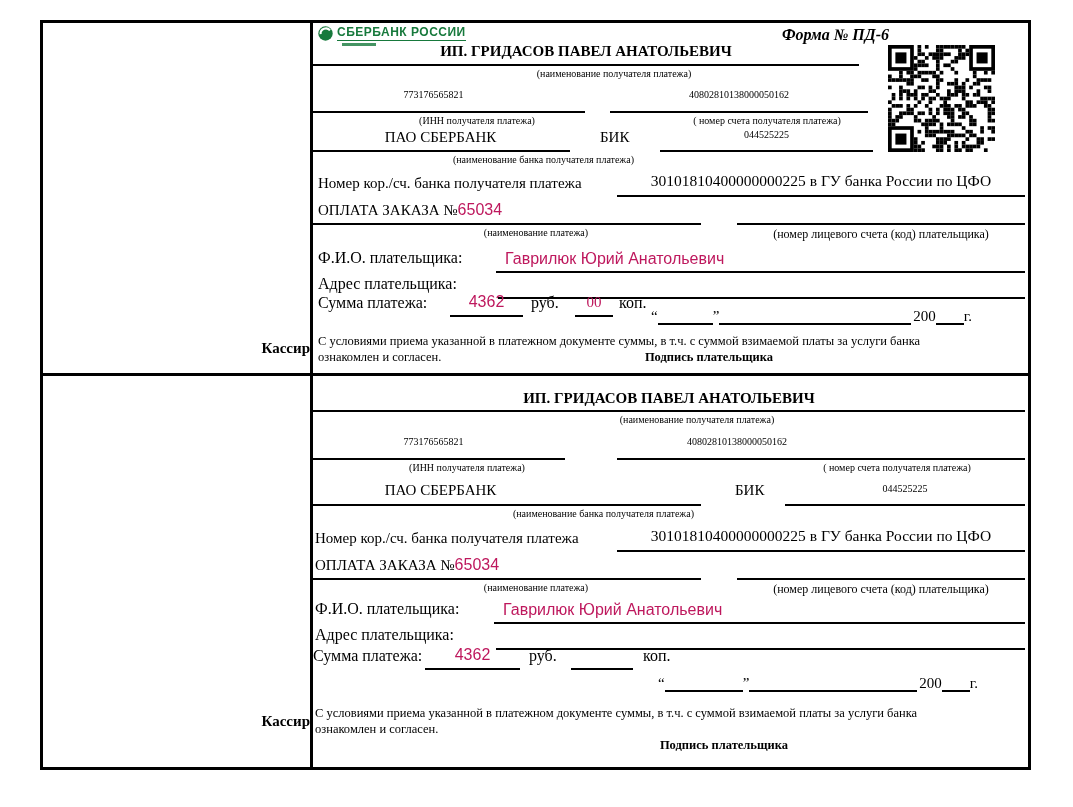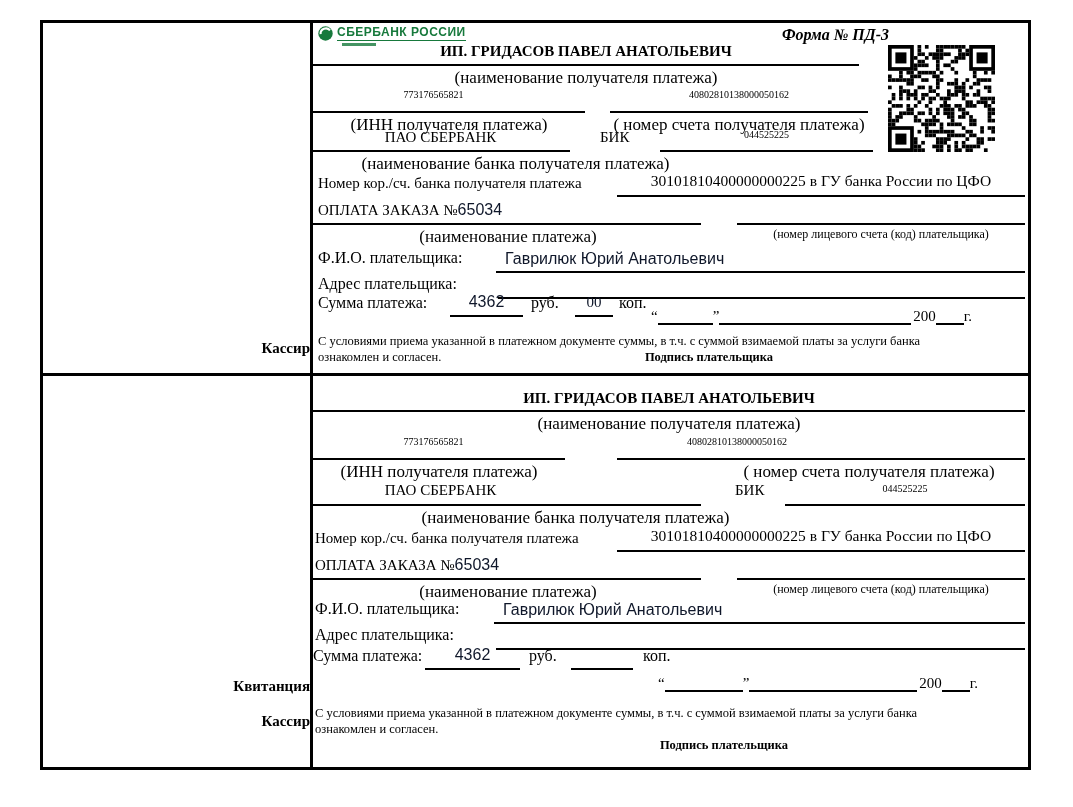--- a/index.html
+++ b/index.html
@@ -10,25 +10,25 @@
   .cell-tl{position:absolute;left:0;top:0;width:267px;height:350px;
            border-right:3px solid #000;border-bottom:3px solid #000;box-sizing:content-box;}
   .cell-bl{position:absolute;left:0;top:353px;width:267px;bottom:0;
            border-right:3px solid #000;}
   .panel-top{position:absolute;left:270px;top:0;right:0;height:350px;
              border-bottom:3px solid #000;}
   .panel-bottom{position:absolute;left:270px;top:353px;right:0;bottom:0;}
   .abs{position:absolute;}
   .ctr{text-align:center;}
   .line{position:absolute;height:2px;background:#000;}
-  .lbl-sm{font-size:17px;white-space:nowrap;}
+  .lbl-sm{font-size:10px;white-space:nowrap;margin-left:28px;}
   .fld{font-size:15px;white-space:nowrap;}
   .fld16{font-size:16px;white-space:nowrap;}
   .num{font-size:10px;white-space:nowrap;}
-  .val{font-family:"Liberation Sans",sans-serif;font-size:15px;white-space:nowrap;color:#0f172a;}
+  .val{font-family:"Liberation Sans",sans-serif;font-size:15px;white-space:nowrap;color:#be185d;}
   .title{font-weight:bold;font-size:15px;white-space:nowrap;}
   .formno{font-weight:bold;font-style:italic;font-size:16px;white-space:nowrap;}
   .agree{font-size:12.5px;white-space:nowrap;}
   .sig{font-size:12.5px;font-weight:bold;white-space:nowrap;text-align:right;}
   .left-top-label{font-family:"DejaVu Sans",sans-serif;font-weight:bold;font-size:14px;}
   .left-serif-label{font-weight:bold;font-size:15px;text-align:right;}
   .daterow{display:flex;align-items:flex-end;font-size:15px;}
   .daterow .useg{display:inline-block;border-bottom:2px solid #000;height:16px;}
   .logo{display:flex;align-items:center;gap:4px;}
   .logo-text{color:#17793c;font-family:"Liberation Sans",sans-serif;font-weight:bold;
@@ -40,35 +40,34 @@
 <body>
 
 <div class="page">
   <div class="table">
 
     <div class="cell-tl">
       <div class="abs ctr left-serif-label" style="left:0;top:317px;width:267px;">Кассир</div>
     </div>
 
     <div class="cell-bl">
-      <div class="abs ctr left-serif-label" style="left:0;top:302px;width:267px;">Квитанция</div>
       <div class="abs ctr left-serif-label" style="left:0;top:337px;width:267px;">Кассир</div>
     </div>
 
     <div class="panel-top">
 
       <div class="abs logo" style="left:5px;top:2px;">
         <svg width="15" height="15" viewBox="0 0 15 15">
           <circle cx="7.5" cy="7.5" r="7.2" fill="#17793c"></circle>
           <path d="M2.6 8.2 A5.3 5.3 0 0 1 12 4.4" stroke="#fff" stroke-width="2.1" fill="none"></path>
         </svg>
         <span class="logo-text">СБЕРБАНК РОССИИ</span>
         <span class="logo-sub"></span>
       </div>
-      <div class="abs ctr formno" style="left:440px;top:3px;width:165px;">Форма № ПД-3</div>
+      <div class="abs ctr formno" style="left:440px;top:3px;width:165px;">Форма № ПД-6</div>
 
       <div class="abs ctr title" style="left:0;top:20px;width:546px;">ИП. ГРИДАСОВ ПАВЕЛ АНАТОЛЬЕВИЧ</div>
       <div class="line" style="left:0;top:41px;width:546px;"></div>
       <div class="abs ctr lbl-sm" style="left:0;top:45px;width:546px;">(наименование получателя платежа)</div>
 
       <div class="abs ctr num" style="left:38px;top:66px;width:165px;">773176565821</div>
       <div class="abs ctr num" style="left:297px;top:66px;width:258px;">40802810138000050162</div>
       <div class="line" style="left:0;top:88px;width:272px;"></div>
       <div class="line" style="left:297px;top:88px;width:258px;"></div>
       <div class="abs ctr lbl-sm" style="left:0;top:92px;width:272px;">(ИНН получателя платежа)</div>

